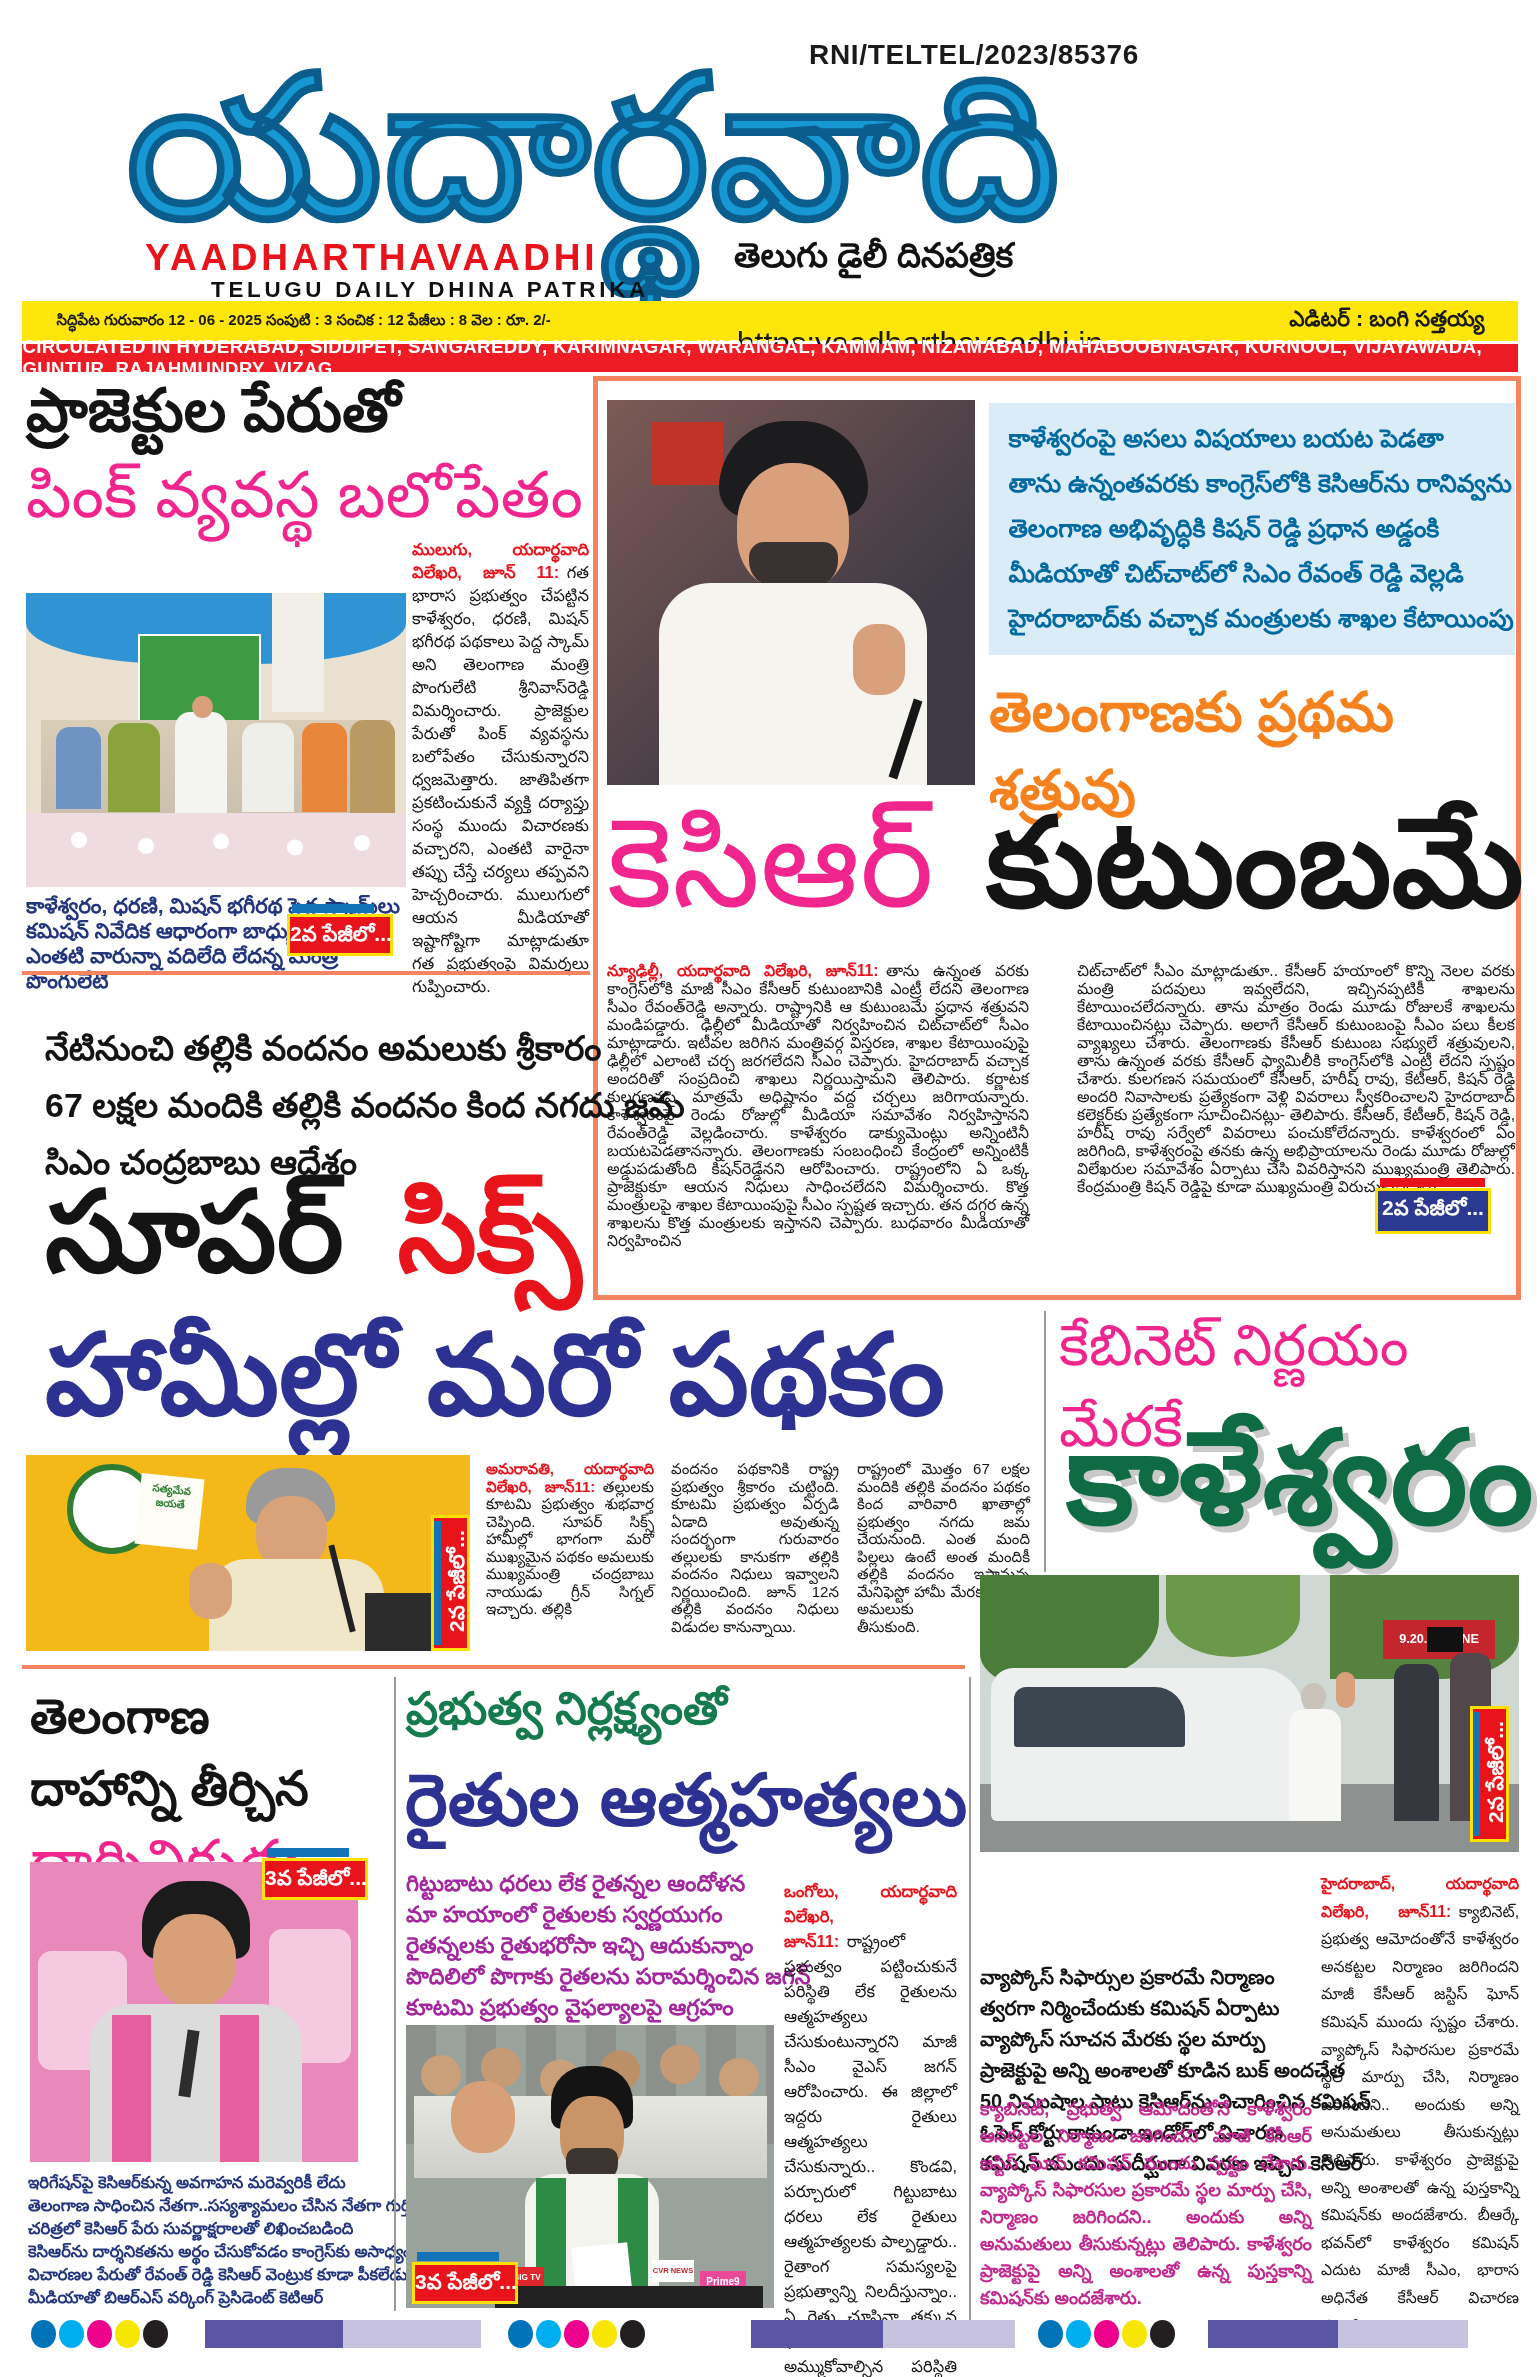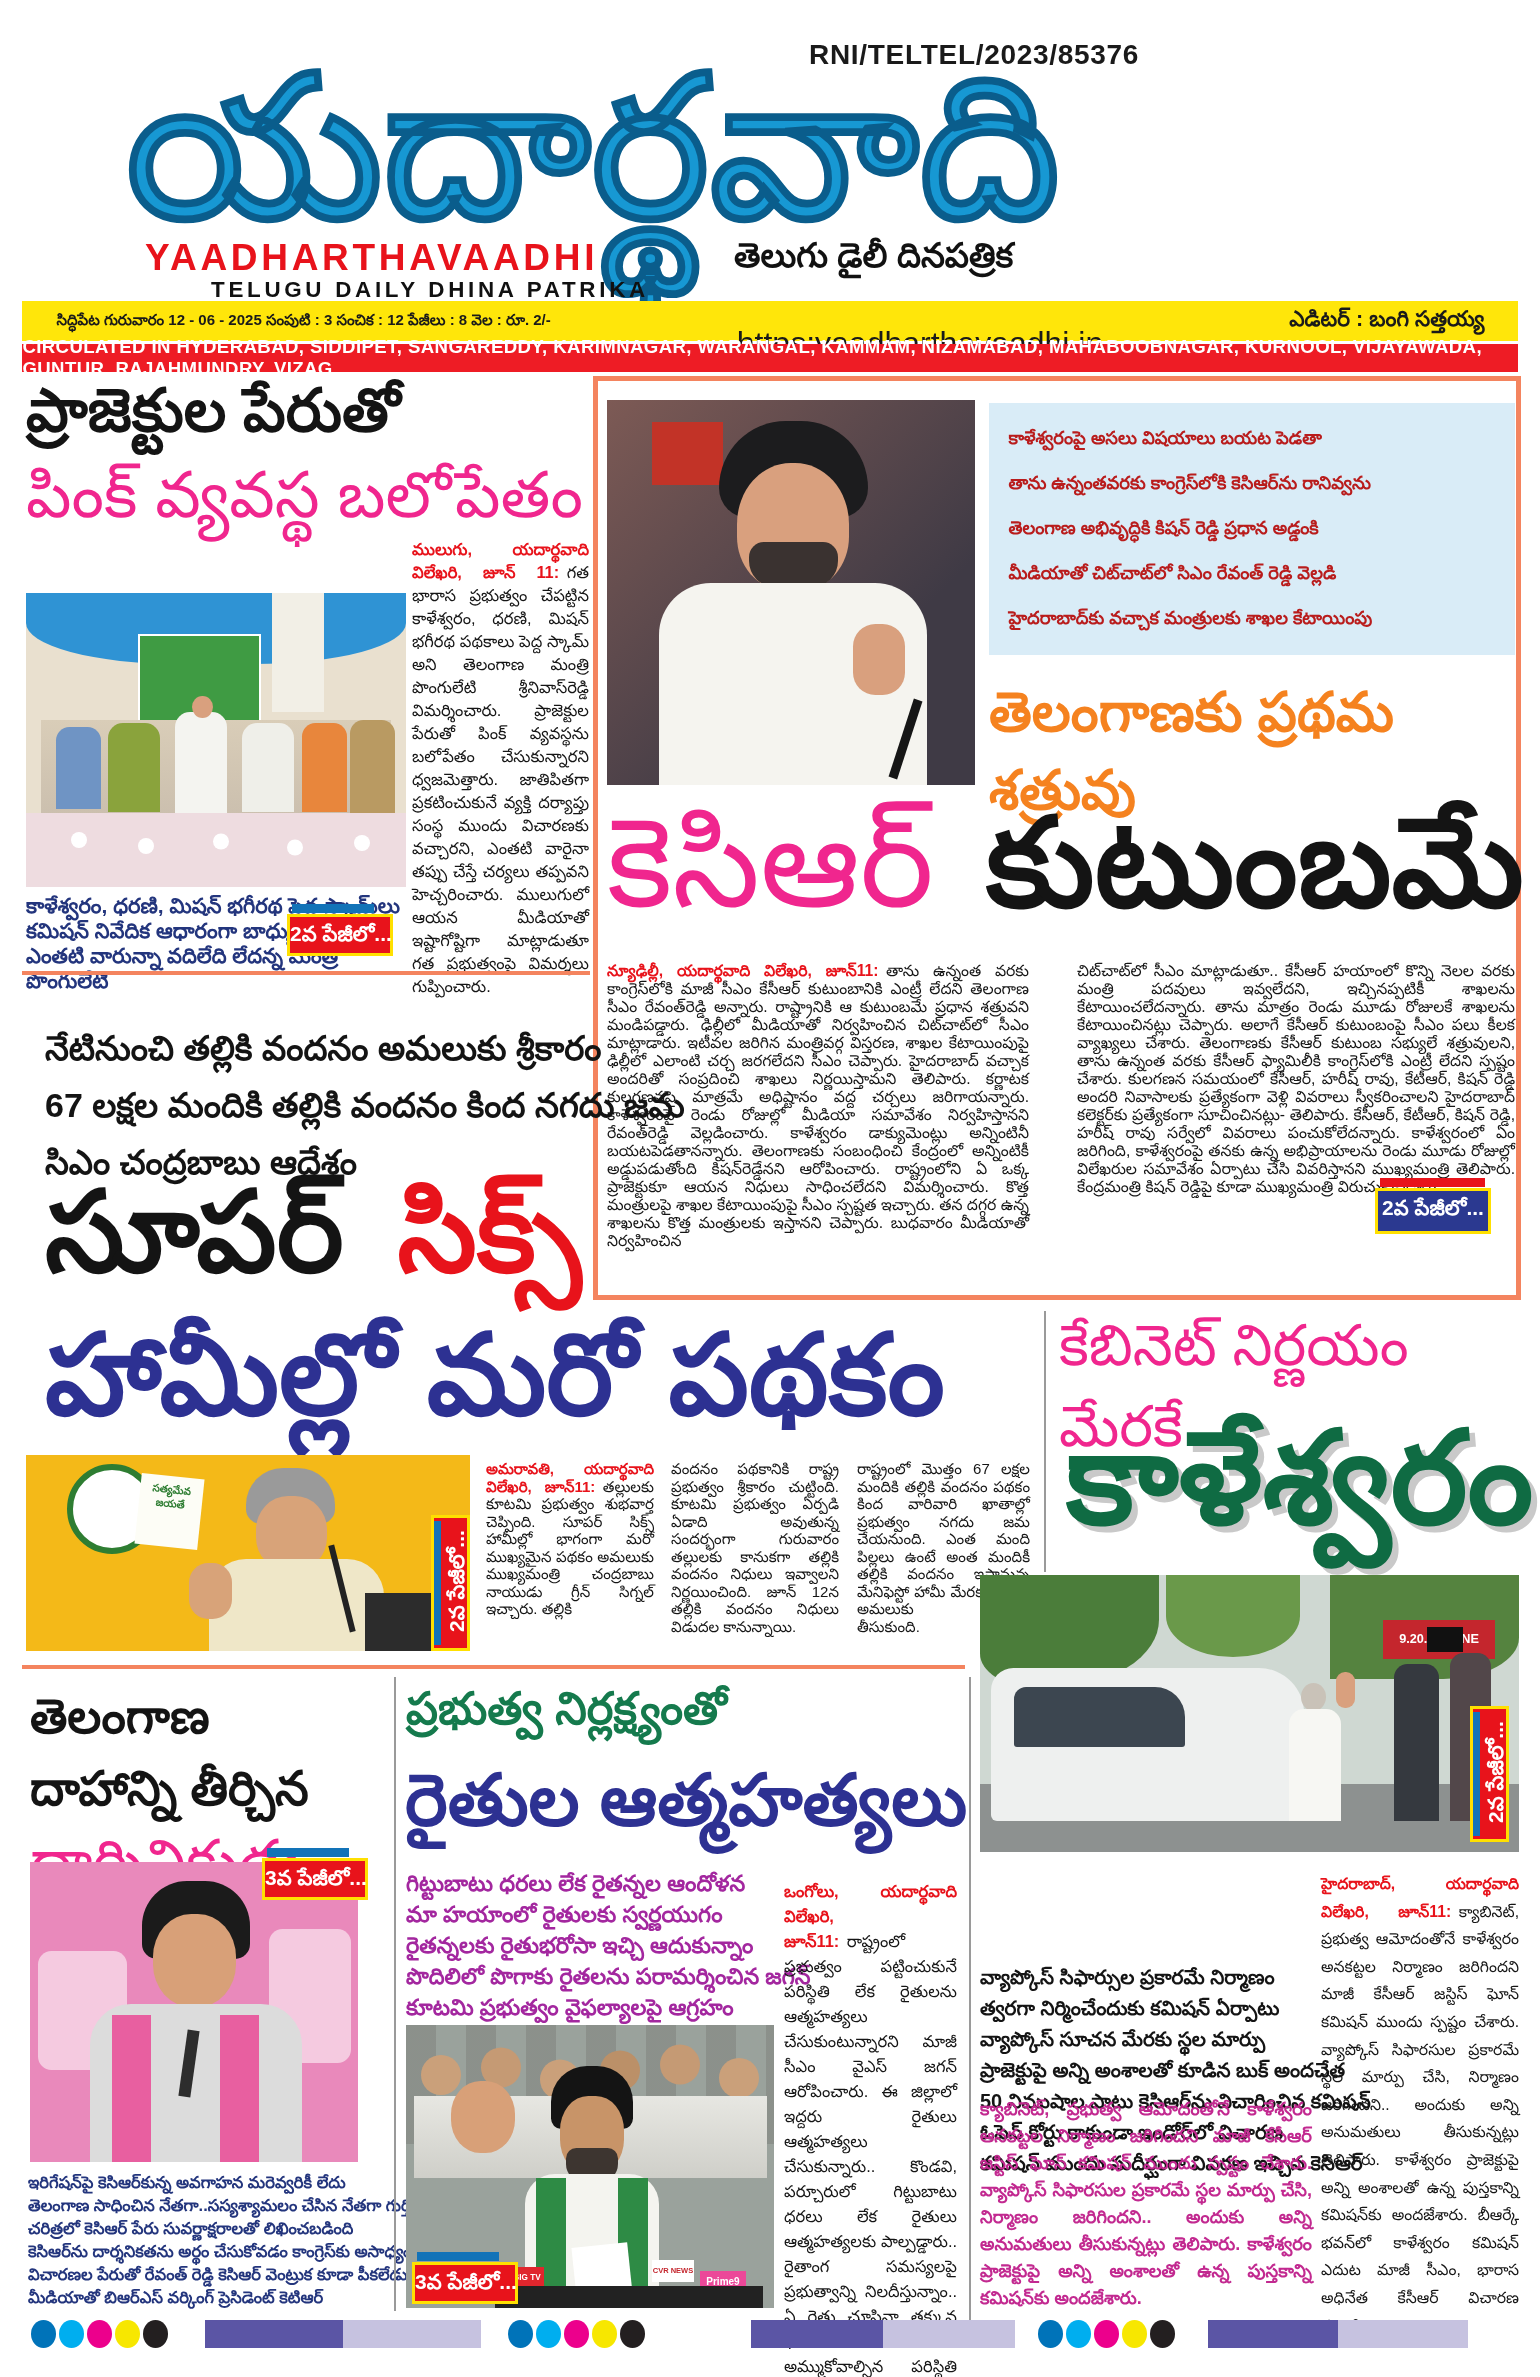--- a/index.html
+++ b/index.html
@@ -43,21 +43,21 @@
   .pgbox .bar{position:absolute;top:-12.7px;left:1.5px;width:82%;height:8.2px;background:#1273B8;}
   .pgbox .lbl{color:#fff;font-weight:bold;font-size:21px;line-height:34px;text-align:center;white-space:nowrap;}
   .pgbox.blue{background:#2B3990;}
   .pgbox.blue .bar{background:#E8131B;width:96%;}
   .pgbox.vert{width:39px;height:136px;}
   .pgbox.vert .bar{top:3px;bottom:3px;left:0;width:6.7px;height:auto;}
   .pgbox.vert .lbl{writing-mode:vertical-rl;transform:rotate(180deg);line-height:27px;height:127px;margin-left:9px;}
   
   #kcr-art{left:593px;top:376px;width:928px;height:924px;border:5.2px solid #F4845F;box-sizing:border-box;}
   #kcr-points{left:989px;top:403px;width:526px;height:252px;background:#D9ECF7;padding:13.4px 19.4px;box-sizing:border-box;}
-  #kcr-points .pt{font-size:18px;font-weight:bold;color:#b91c1c;line-height:45px;white-space:nowrap;}
+  #kcr-points .pt{font-size:25px;font-weight:bold;color:#0369a1;line-height:45px;white-space:nowrap;}
   
   .photo{position:absolute;overflow:hidden;}
   .photo div{position:absolute;}
   .flag{font-weight:bold;text-align:center;}
   .regdot{display:inline-block;width:25px;height:28px;border-radius:50%;margin-right:3px;}
   .regbar{position:absolute;height:28px;}
   .caplist .line{white-space:nowrap;}
 </style>
 </head>
 <body>

